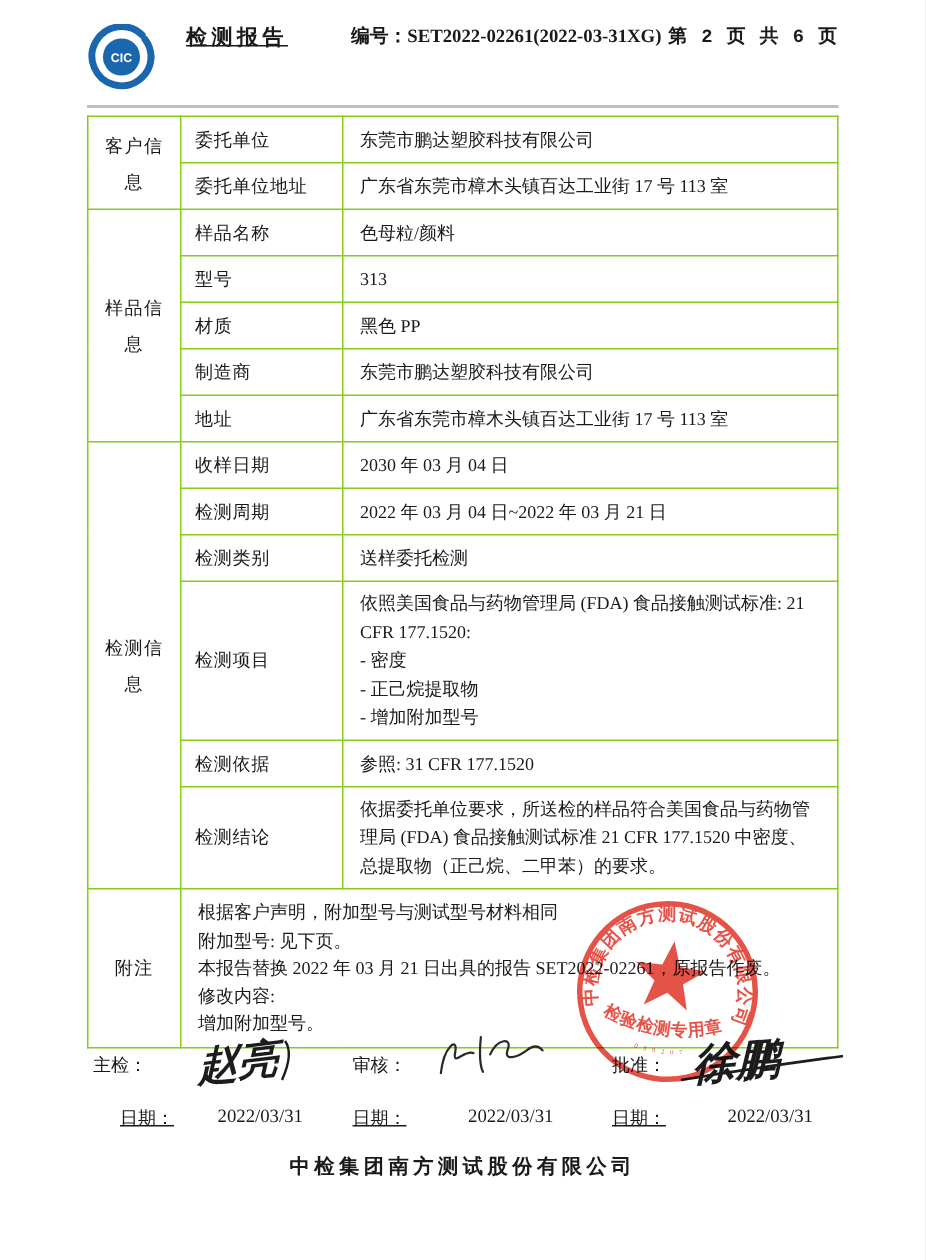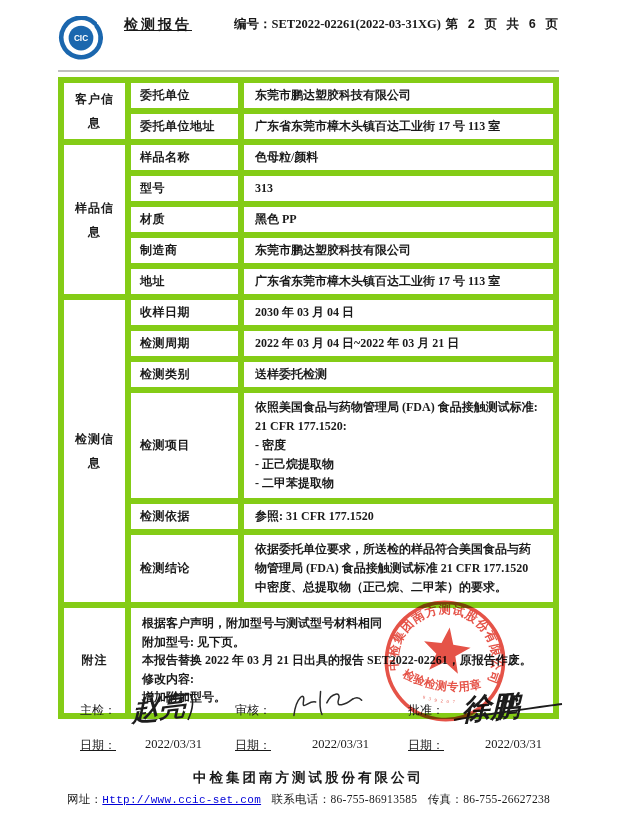--- a/index.html
+++ b/index.html
@@ -10,21 +10,21 @@
   }
   
   .hdr{position:absolute;top:16px;left:58px;width:501px;height:48px;display:flex;align-items:flex-start;}
   .logo{width:46px;height:44px;flex:0 0 auto;}
   .hdr-title{font-size:14px;font-weight:bold;letter-spacing:3px;margin-left:20px;text-decoration:underline;}
   .hdr-no{font-size:12.5px;font-weight:bold;margin-left:42px;white-space:nowrap;}
   .hdr-page{font-size:12.5px;font-weight:bold;margin-left:auto;white-space:nowrap;letter-spacing:1px;font-family:Liberation Mono, monospace;}
   .hdr-rule{position:absolute;top:70px;left:58px;width:501px;border-top:2px solid #bfbfbf;}
   
   table.rt{position:absolute;top:77px;left:58px;width:501px;border-collapse:collapse;table-layout:fixed;}
-  table.rt th,table.rt td{border:6px solid #84cc16;font-size:12px;font-weight:bold;vertical-align:middle;}
+  table.rt th,table.rt td{border:1px solid #84cc16;font-size:12px;font-weight:normal;vertical-align:middle;}
   table.rt th.grp{width:43px;text-align:center;line-height:24px;letter-spacing:1px;padding:0 9px;word-break:break-all;}
   table.rt td.lbl{width:98px;padding:0 0 0 9px;letter-spacing:.5px;}
   table.rt td.val{padding:0 0 0 11px;}
   tr.single{height:31px;}
   td.multi{padding:5px 11px 5px 11px !important;line-height:19px;}
   td.multi div{line-height:19px;}
   td.notes{padding:6px 11px !important;}
   td.notes div{line-height:18.5px;}
   
   .sig-area{position:absolute;top:682px;left:58px;width:501px;height:80px;font-size:12px;}
@@ -107,21 +107,21 @@
       <tr class="single">
         <td class="lbl">检测类别</td>
         <td class="val">送样委托检测</td>
       </tr>
       <tr>
         <td class="lbl">检测项目</td>
         <td class="val multi">
           <div>依照美国食品与药物管理局 (FDA) 食品接触测试标准: 21 CFR 177.1520:</div>
           <div>- 密度</div>
           <div>- 正己烷提取物</div>
-          <div>- 二甲苯提取物</div>
+          <div>- 增加附加型号</div>
         </td>
       </tr>
       <tr class="single">
         <td class="lbl">检测依据</td>
         <td class="val">参照: 31 CFR 177.1520</td>
       </tr>
       <tr>
         <td class="lbl">检测结论</td>
         <td class="val multi">依据委托单位要求，所送检的样品符合美国食品与药物管理局 (FDA) 食品接触测试标准 21 CFR 177.1520 中密度、总提取物（正己烷、二甲苯）的要求。</td>
       </tr>
@@ -133,21 +133,21 @@
           <div>附加型号: 见下页。</div>
           <div>本报告替换 2022 年 03 月 21 日出具的报告 SET2022-02261，原报告作废。</div>
           <div>修改内容:</div>
           <div>增加附加型号。</div>
         </td>
       </tr>
     </tbody>
   </table>
 
   <div class="sig-area">
-    <span class="sig-label" style="left:22px;">主检：</span>
+    <span class="sig-label" style="left:4px;">主检：</span>
     <svg class="sig-svg" style="left:62px;top:0;" width="100" height="48" viewBox="0 0 100 48">
       <text x="14" y="34" font-size="27" class="sig-text" transform="rotate(-7 50 24) skewX(-6)">赵亮</text>
       <path d="M 70 12 q 6 8 -2 26" fill="none" stroke="#1c1c1c" stroke-width="1.6"></path>
     </svg>
 
     <span class="sig-label" style="left:177px;">审核：</span>
     <svg class="sig-svg" style="left:225px;top:2px;" width="86" height="42" viewBox="0 0 86 42">
       <g fill="none" stroke="#2a2a2a" stroke-width="1.5" stroke-linecap="round" transform="rotate(-6 43 21)">
         <path d="M10 28 C 14 10, 24 5, 21 15 C 18 25, 27 14, 33 17"></path>
         <path d="M39 7 C 37 17, 36 25, 38 30"></path>
@@ -184,22 +184,15 @@
     <text font-size="12.5" font-weight="bold" fill="#e23b2e" letter-spacing=".5">
       <textPath href="#bannerPath" startOffset="50%" text-anchor="middle">检验检测专用章</textPath>
     </text>
     <text font-size="5" fill="#e23b2e" letter-spacing="1.5">
       <textPath href="#serialPath" startOffset="50%" text-anchor="middle">0 3 9 2 0 7</textPath>
     </text>
   </svg>
 
   <div class="footer">
     <div class="f-company">中检集团南方测试股份有限公司</div>
-    <div class="f-line">
-      <span>网址：</span><a class="f-link" href="#">Http://www.ccic-set.com</a>
-      <span style="display:inline-block;width:4px;"></span>
-      <span>联系电话：</span><span>86-755-86913585</span>
-      <span style="display:inline-block;width:4px;"></span>
-      <span>传真：</span><span>86-755-26627238</span>
-    </div>
   </div>
 
 </div>
 
 </body></html>

